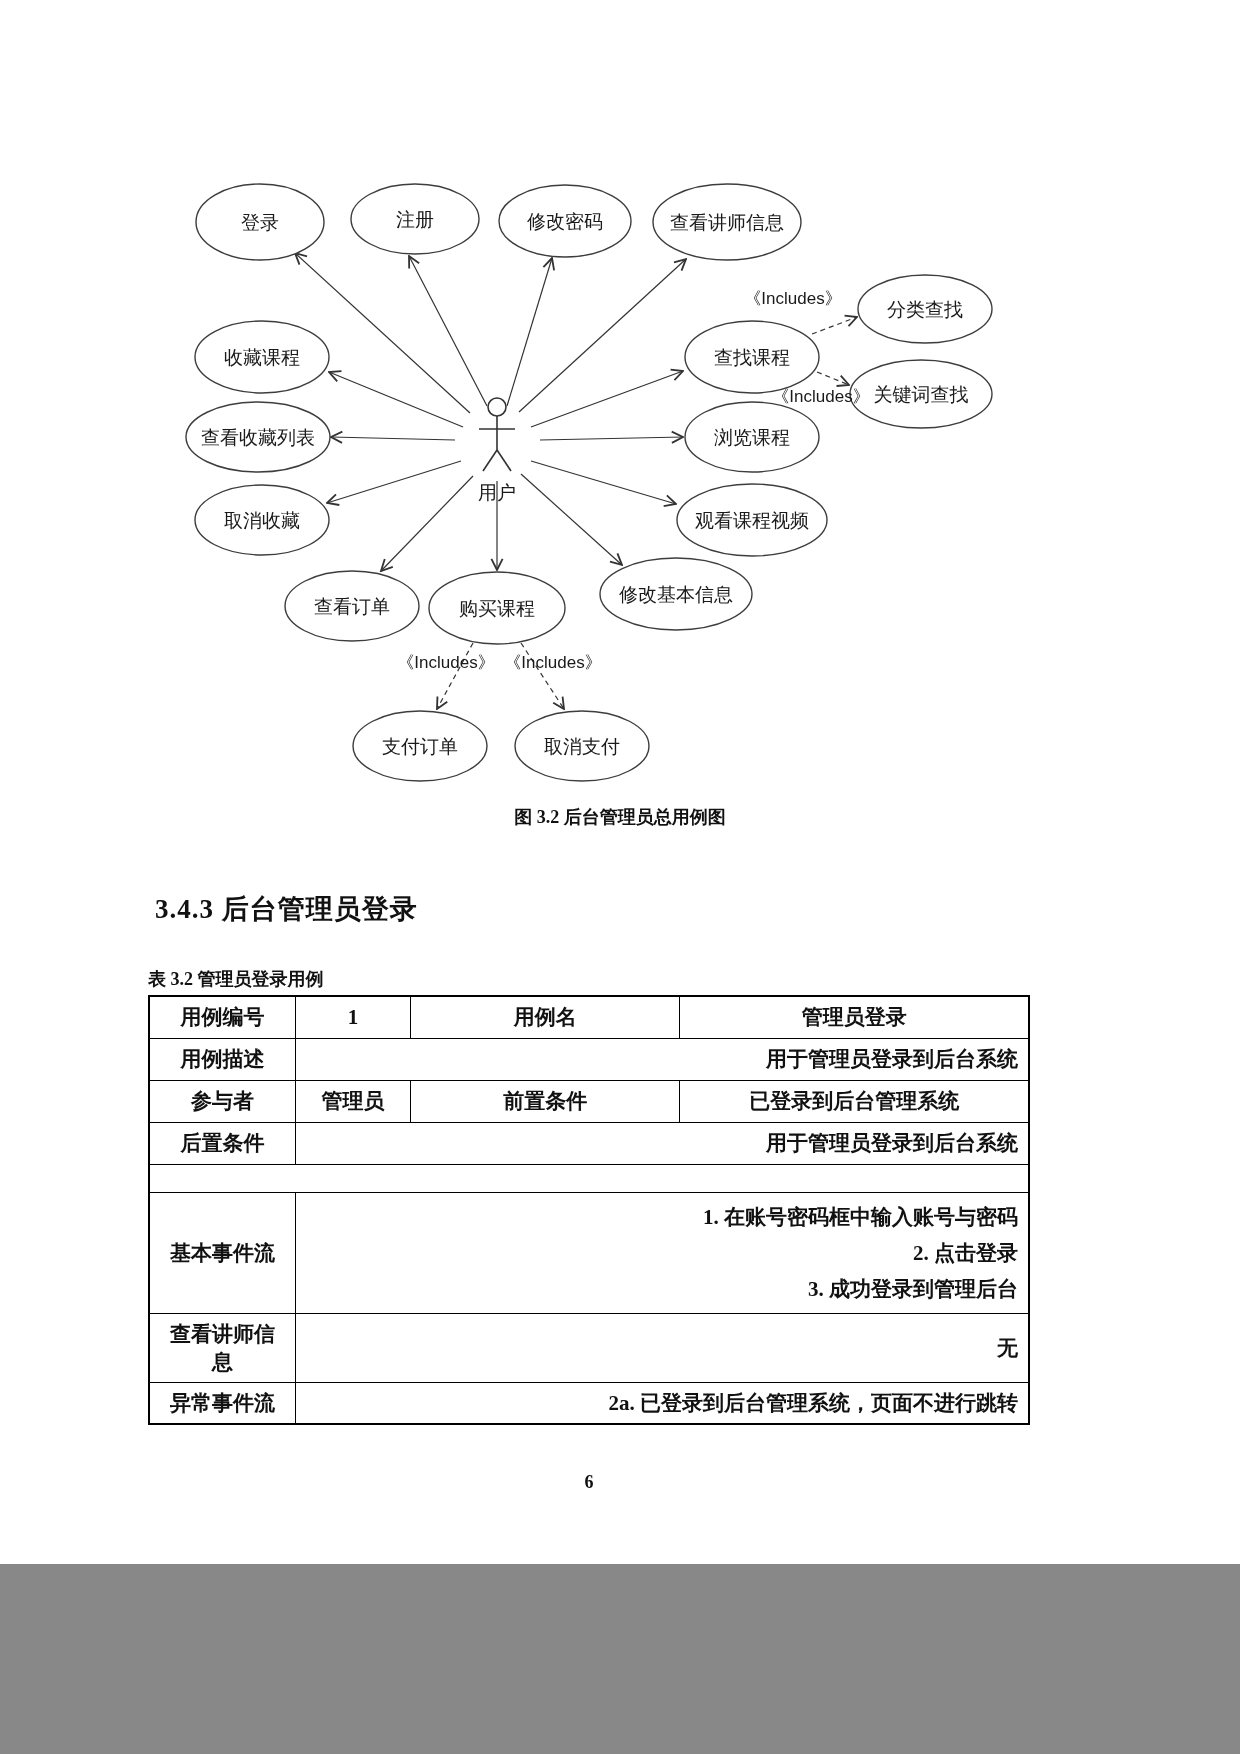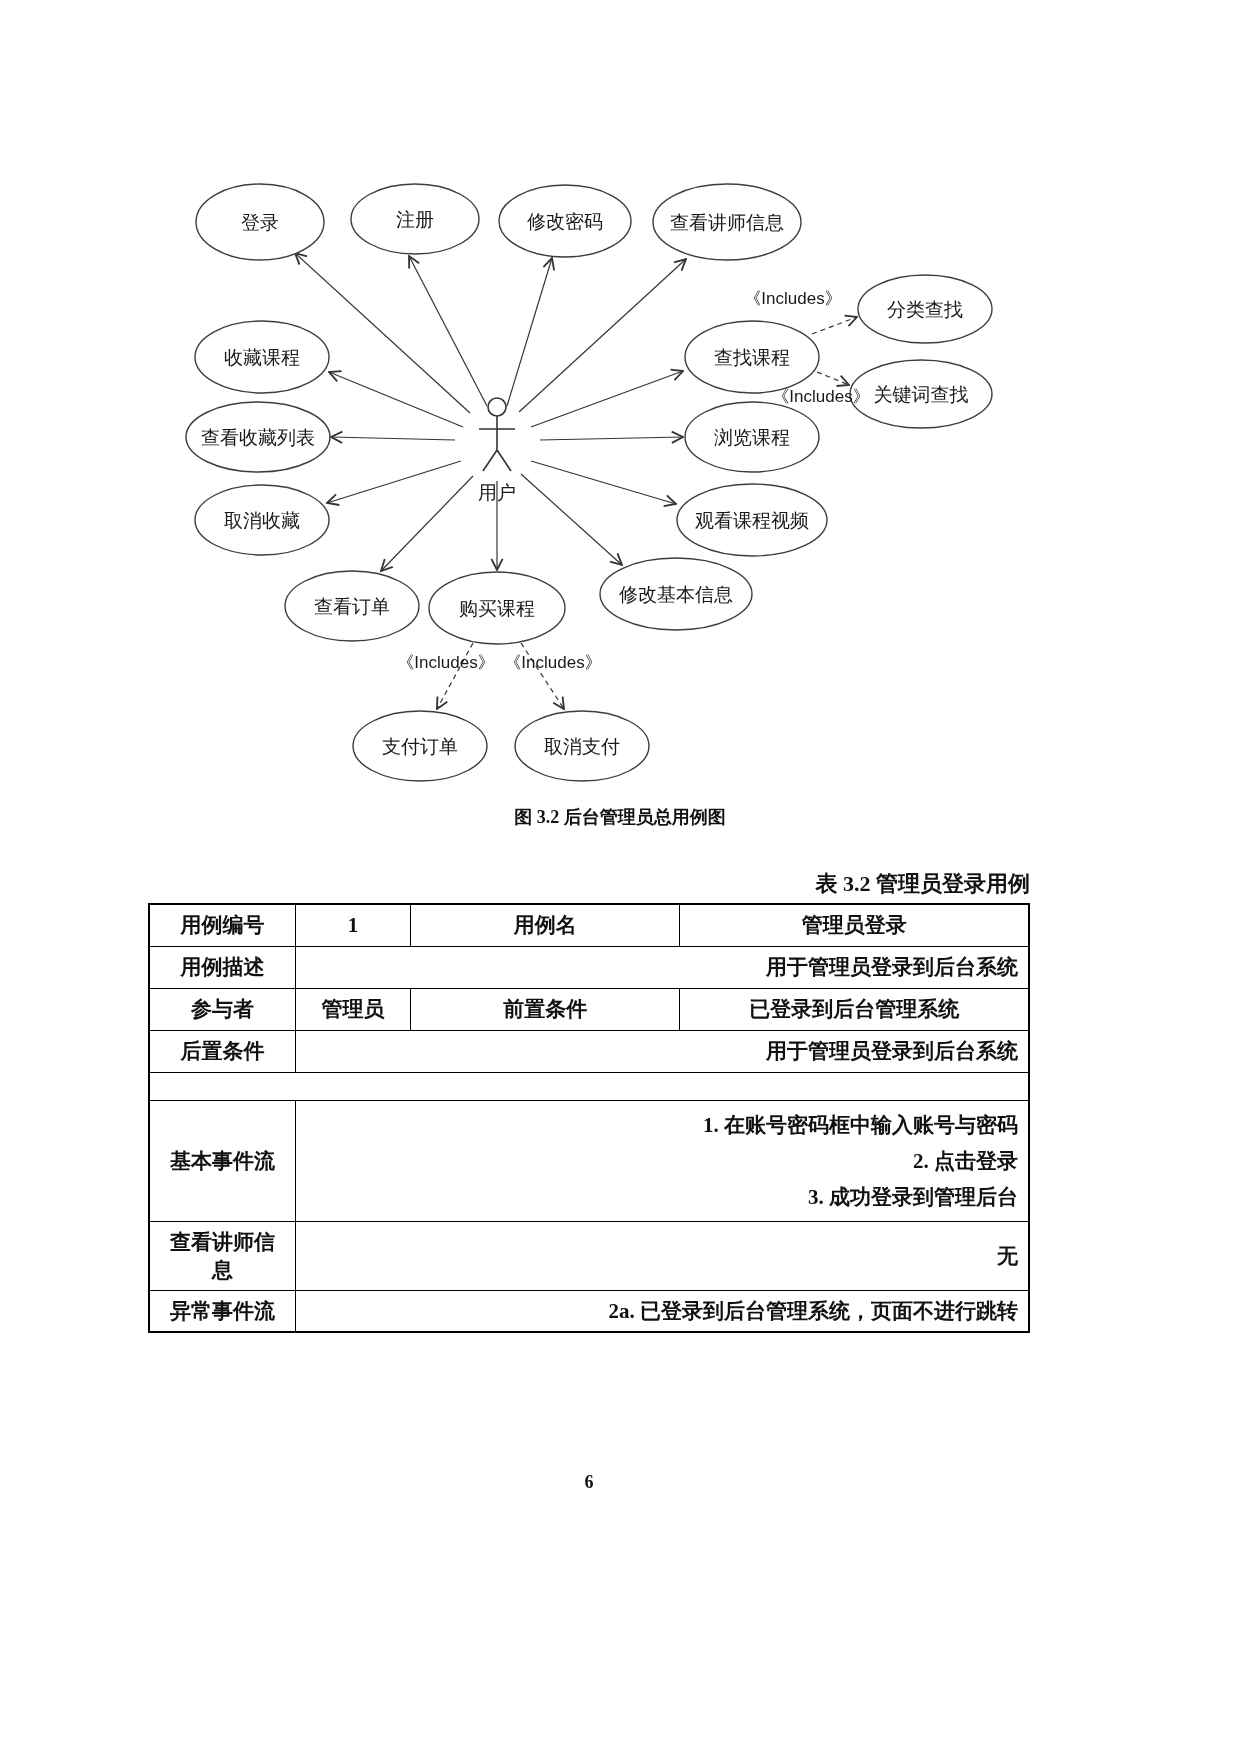--- a/index.html
+++ b/index.html
@@ -1,19 +1,19 @@
 <!DOCTYPE html>
 <html><head>
 <meta charset="utf-8">
 <style>
   * { margin:0; padding:0; box-sizing:border-box; }
   body { background:#888; font-family:"Liberation Serif", serif; }
   .page {
     position:relative;
-    width:1240px; height:1754px;
+    width:1240px; height:1564px;
     margin:0 auto;
     background:#ffffff;
     color:#111;
     overflow:hidden;
   }
   
   .diagram { position:relative; width:1240px; height:805px; }
   .diagram svg { display:block; width:1240px; height:805px; }
   .uc-ellipse { fill:#ffffff; stroke:#3d3d3d; stroke-width:1.4; }
   .uc-label {
@@ -38,23 +38,23 @@
   }
   .section-heading {
     margin:62px 0 0 155px;
     font-weight:bold;
     font-size:27px;
     letter-spacing:1px;
   }
   .table-caption {
     margin:40px 0 0 148px;
     width:882px;
-    text-align:right;
-    font-weight:bold;
-    font-size:22px;
+    text-align:left;
+    font-weight:bold;
+    font-size:18px;
   }
   
   table.usecase {
     margin:4px 0 0 148px;
     width:882px;
     border-collapse:collapse;
     border:2px solid #000;
     font-size:21px;
     font-weight:600;
   }
@@ -190,20 +190,21 @@
 
       <text class="inc-label" x="793" y="298">《Includes》</text>
       <text class="inc-label" x="821" y="396">《Includes》</text>
       <text class="inc-label" x="446" y="662">《Includes》</text>
       <text class="inc-label" x="553" y="662">《Includes》</text>
     </svg>
   </div>
 
   <div class="fig-caption">图 3.2 后台管理员总用例图</div>
 
+  <h2 class="section-heading">3.4.3 后台管理员登录</h2>
 
   <div class="table-caption">表 3.2 管理员登录用例</div>
 
   <table class="usecase">
     <colgroup>
       <col style="width:147px">
         <col style="width:115px">
         <col style="width:270px">
         <col style="width:350px">
     </colgroup>

